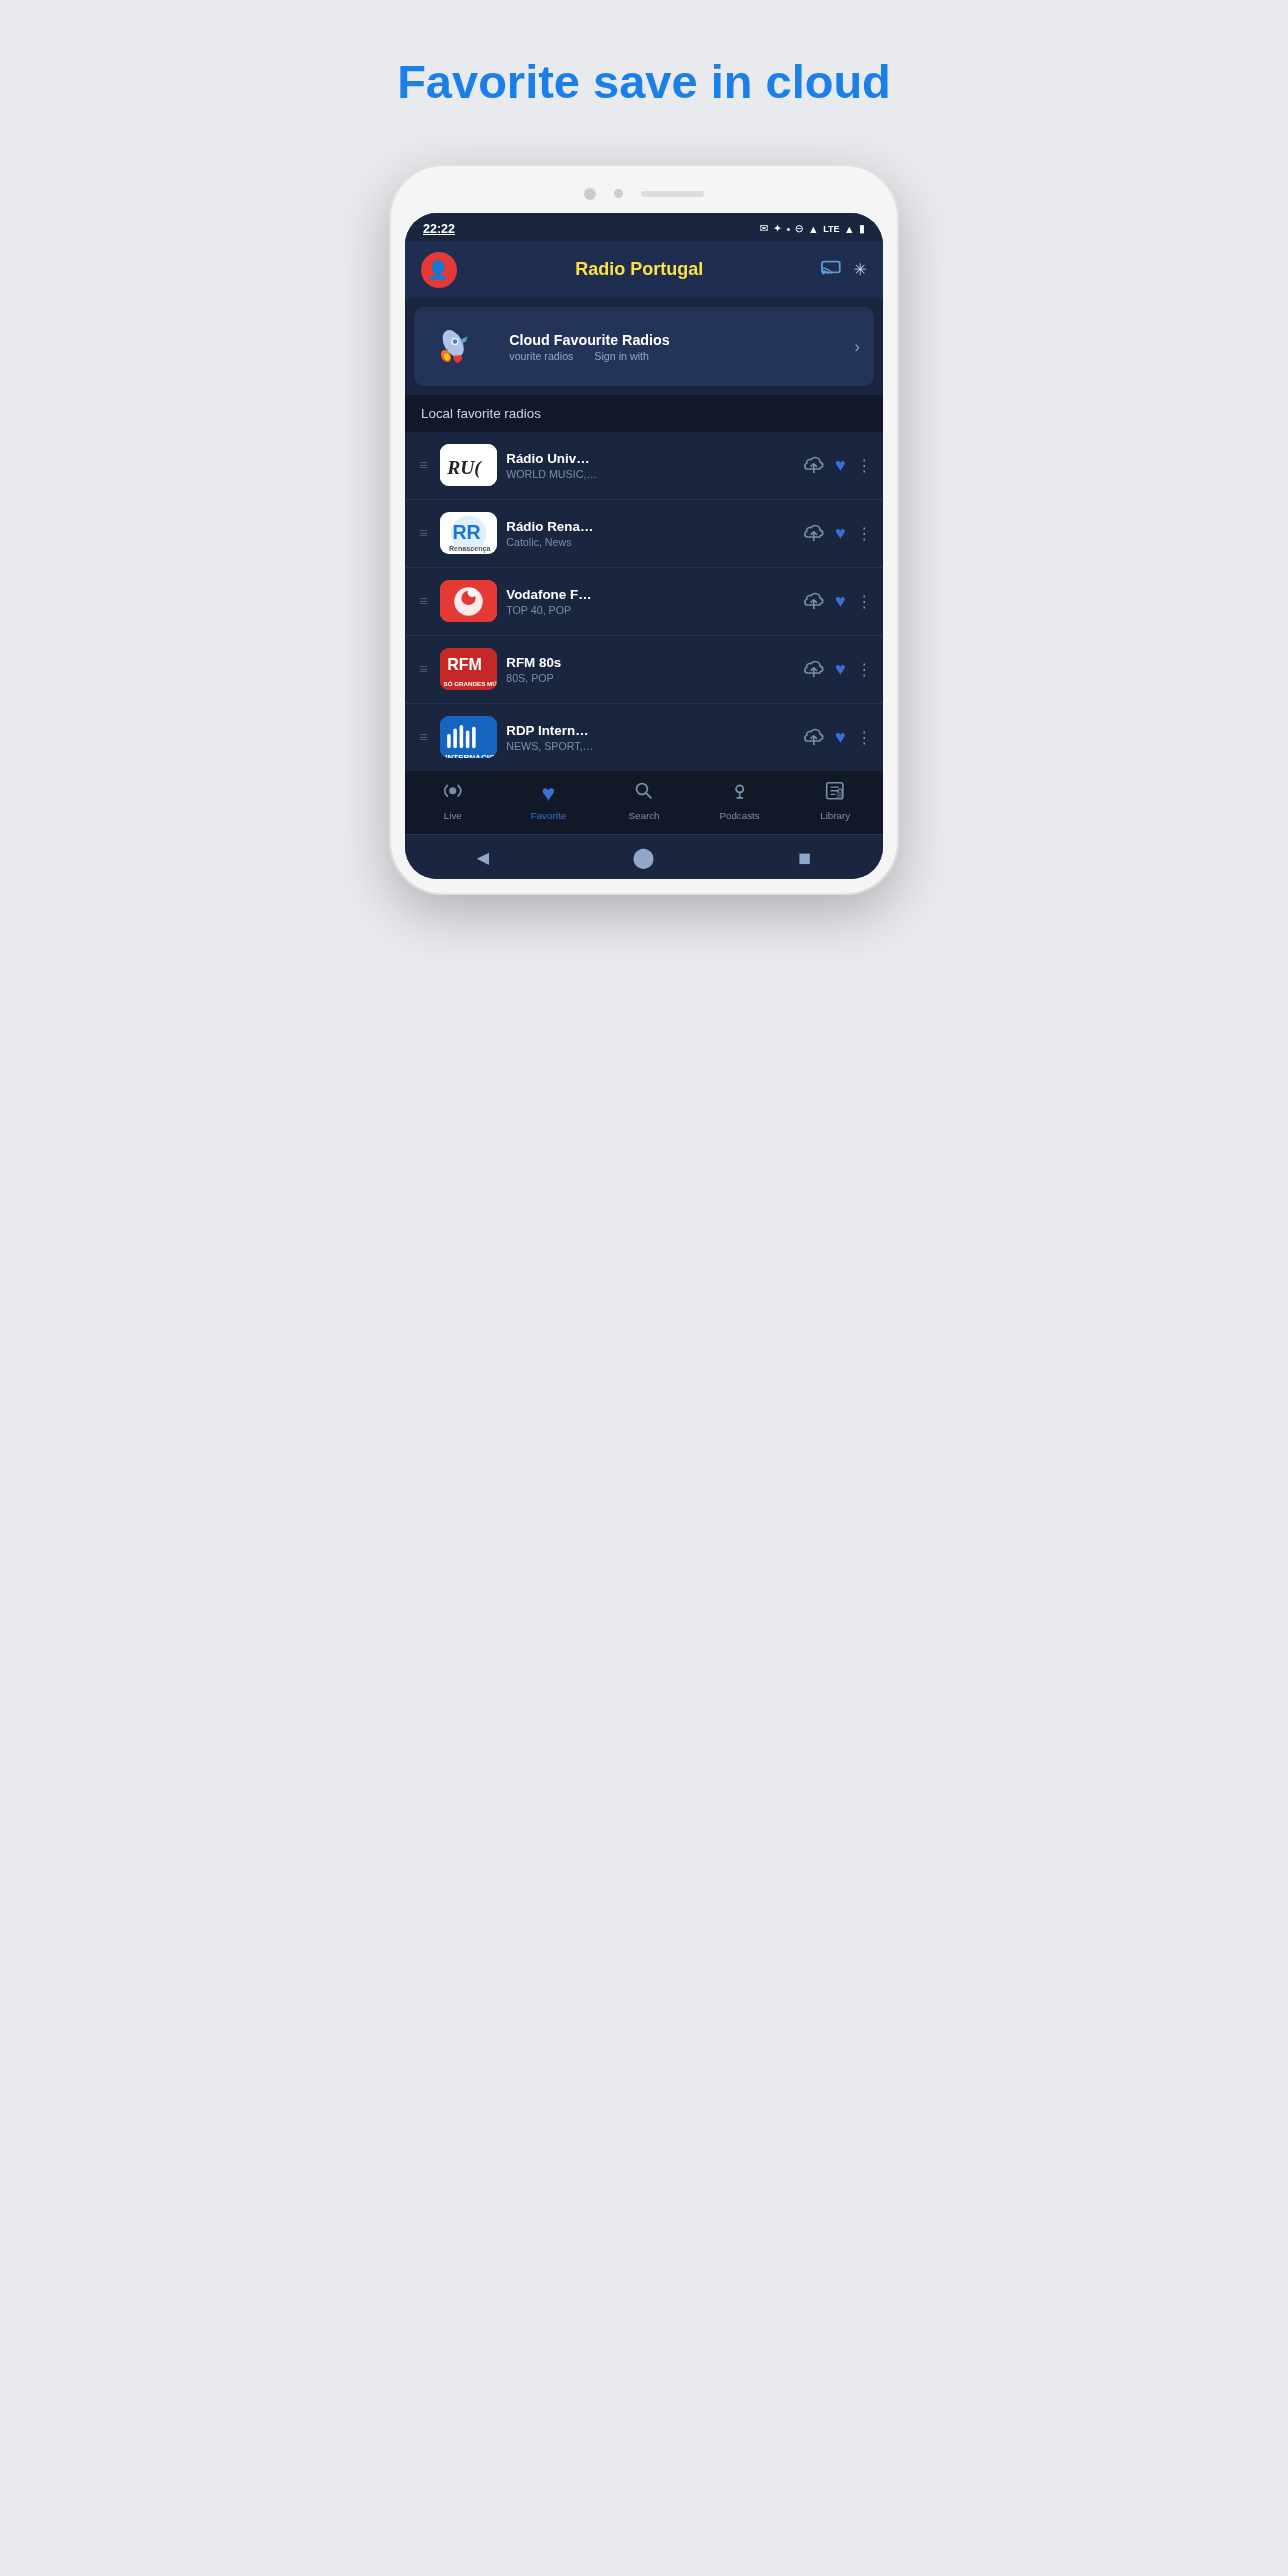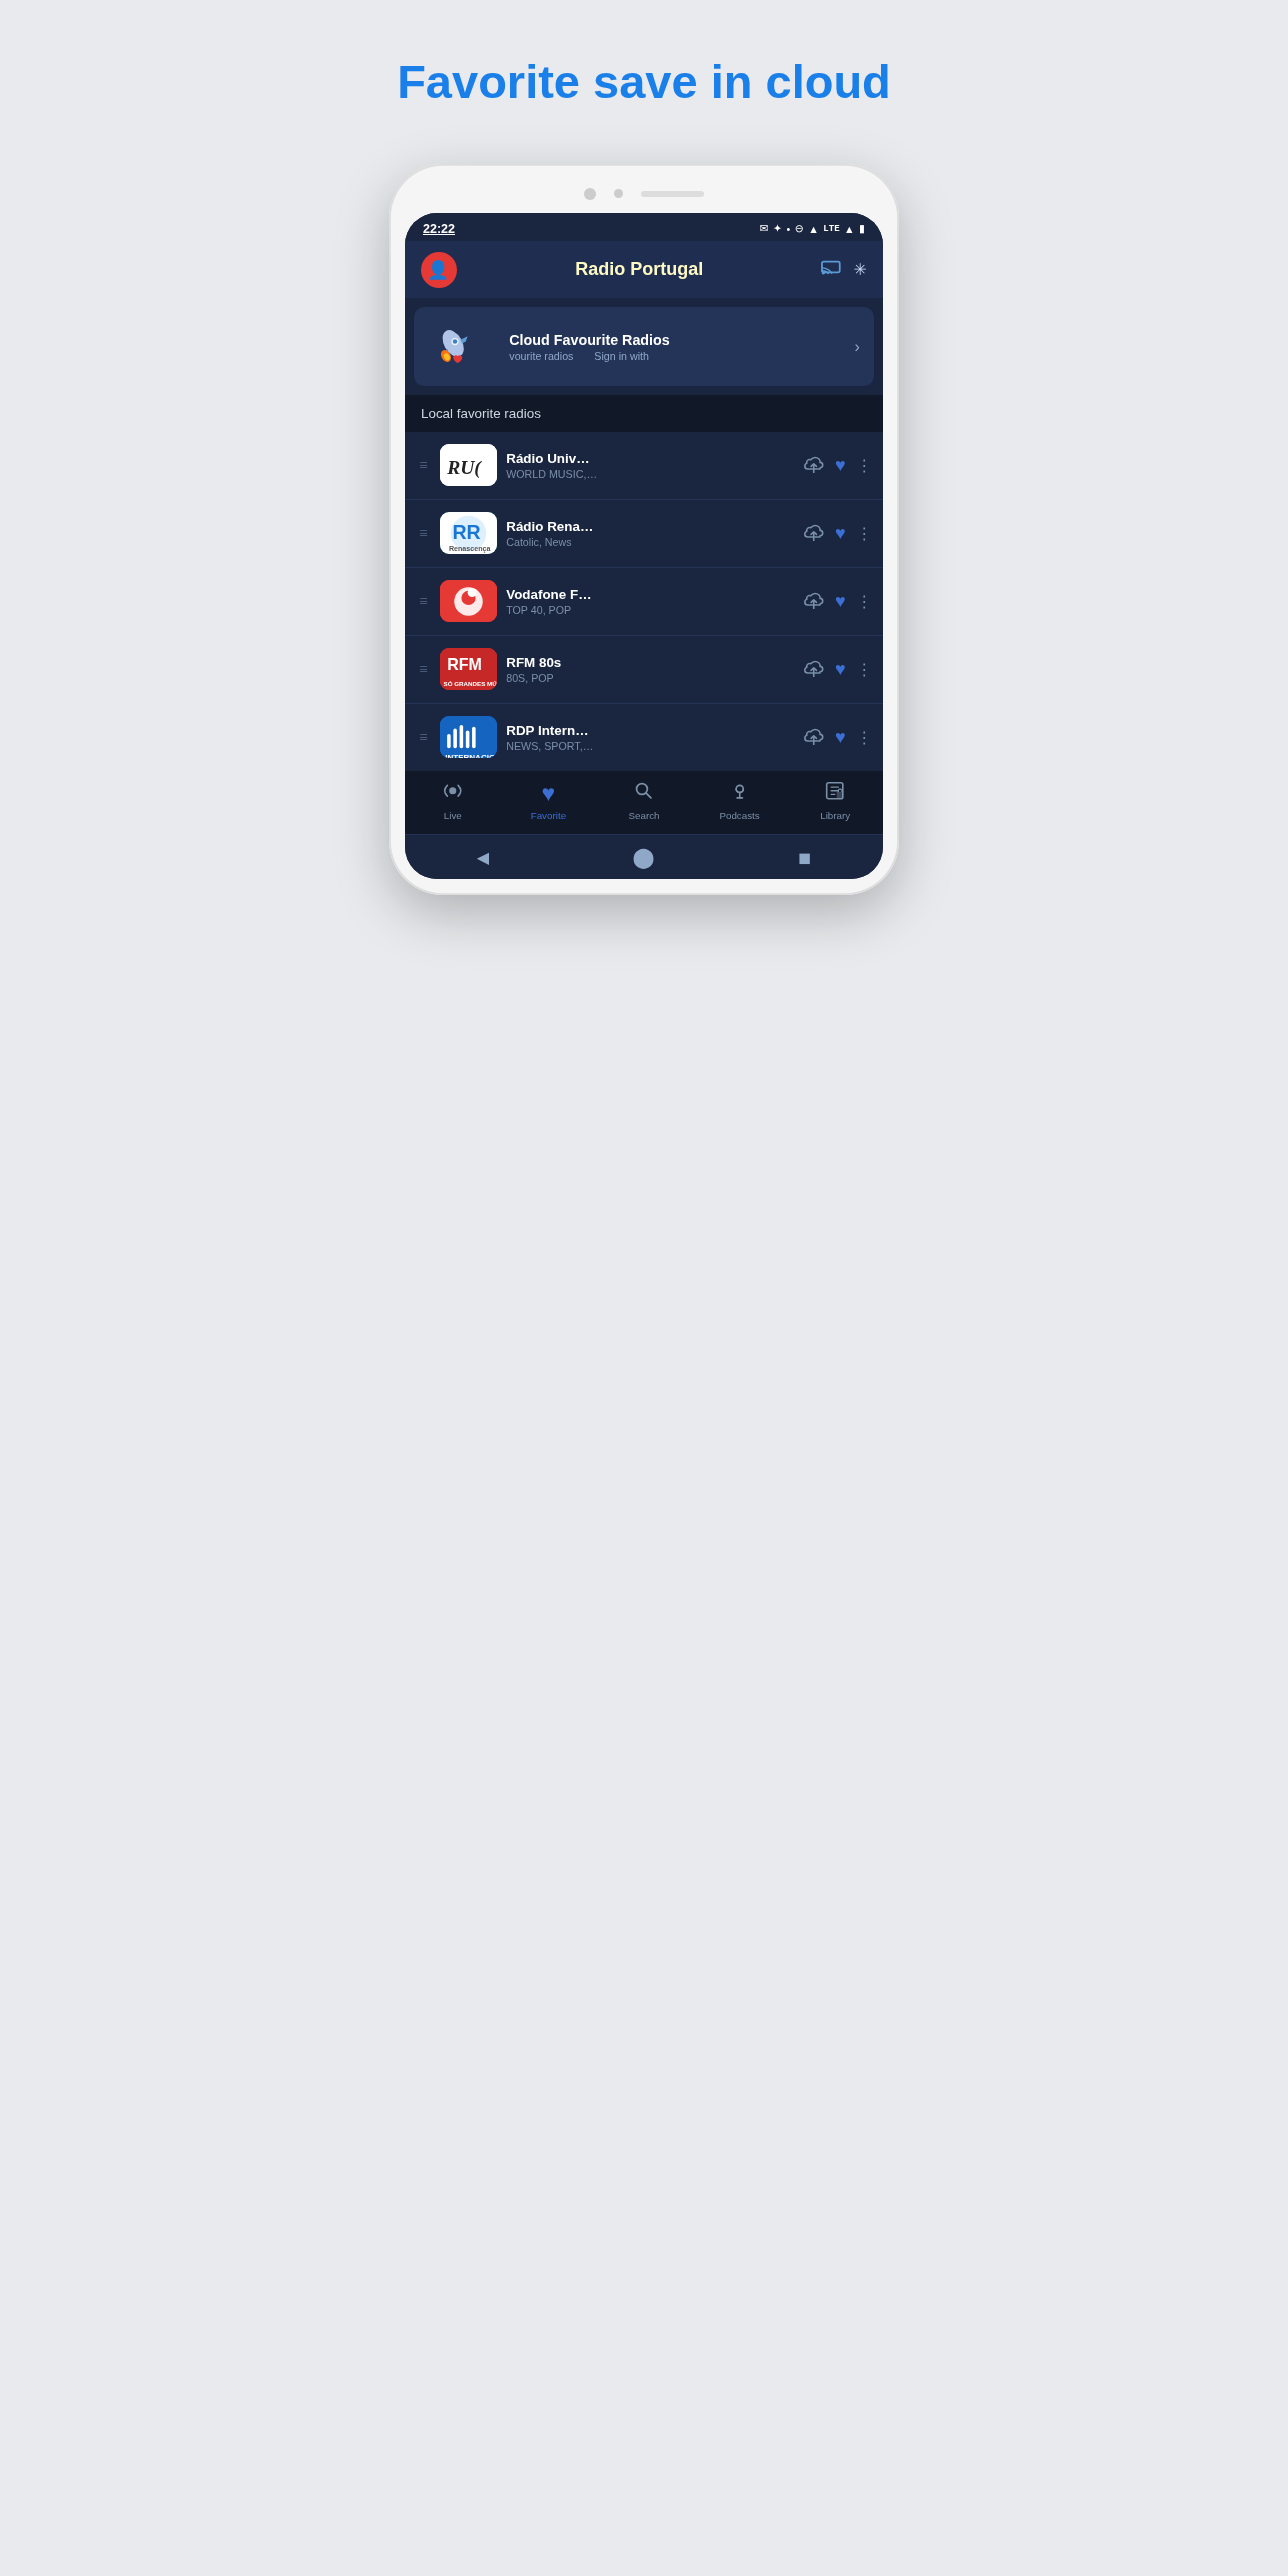--- a/index.html
+++ b/index.html
@@ -95,21 +95,21 @@
       background: #e53935;
       border-radius: 50%;
       display: flex; align-items: center; justify-content: center;
       color: white;
       font-size: 18px;
       flex-shrink: 0;
     }
     .app-title {
       flex: 1;
       text-align: center;
-      color: #fef9c3;
+      color: #fde047;
       font-size: 18px;
       font-weight: 600;
     }
     .app-header-icons {
       display: flex;
       gap: 12.5px;
       align-items: center;
     }
     .header-icon { color: #5b9bd5; font-size: 18px; }
     .header-icon-sun { color: #c8d8f0; font-size: 16px; }
@@ -271,21 +271,21 @@
     <div class="phone-screen">
 
       <div class="status-bar">
         <span class="status-time">22:22</span>
         <div class="status-icons">
           <span class="status-icon-item">✉</span>
           <span class="status-icon-item">✦</span>
           <span class="status-icon-item">•</span>
           <span class="status-icon-item">⊖</span>
           <span class="status-icon-item">▲</span>
-          <span class="status-icon-item" style="font-size:9px;font-weight:700;font-family:Liberation Mono, monospace;">LTE</span>
+          <span class="status-icon-item" style="font-size:9px;font-weight:700;">LTE</span>
           <span class="status-icon-item">▲</span>
           <span class="status-icon-item">▮</span>
         </div>
       </div>
 
       <div class="app-header">
         <div class="app-avatar">
           <span>👤</span>
         </div>
         <span class="app-title">Radio Portugal</span>

